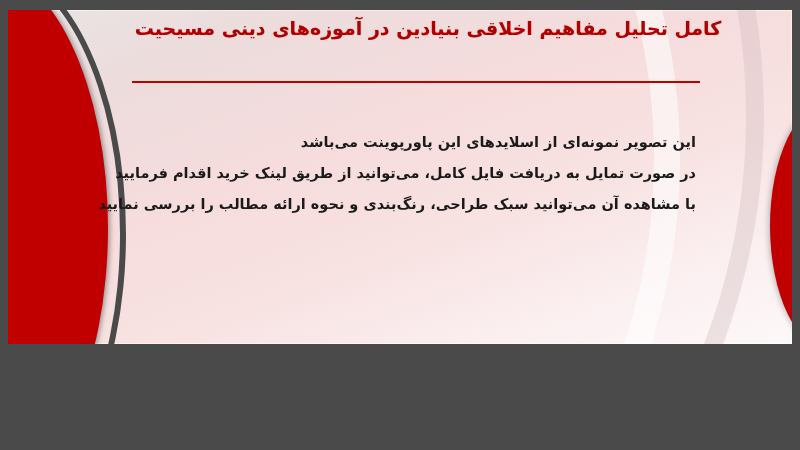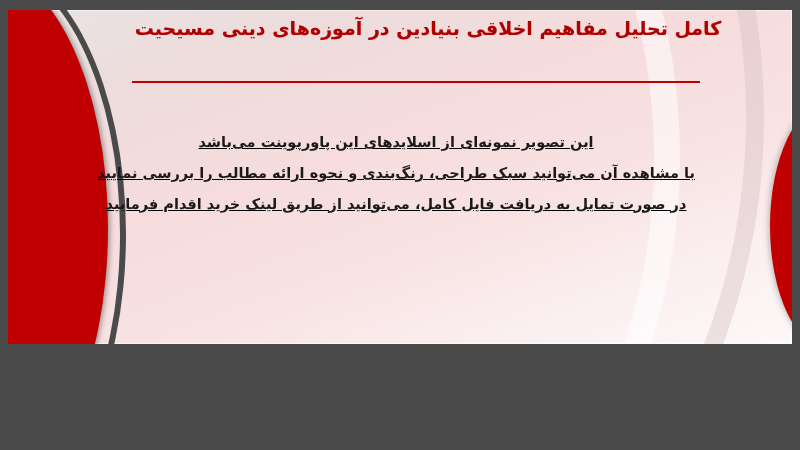--- a/index.html
+++ b/index.html
@@ -113,23 +113,22 @@
     height: 0;
     border-top: 2px solid #c00000;
   }
 
   
   #body-block {
     position: absolute;
     right: 96px;
     top: 122px;
     width: 600px;
-    text-align: center;
+    text-align: right;
     direction: rtl;
-    text-decoration: underline;
   }
   #body-block p {
     margin: 0 0 9px 0;
     color: #1a1a1a;
     font-size: 14.5px;
     font-weight: bold;
     line-height: 1.5;
     white-space: nowrap;
   }
   #body-block p:last-child { margin-bottom: 0; }
@@ -157,18 +156,18 @@
     <div id="left-shape"></div>
     <div id="left-arc"></div>
 
     <div id="title-block">
       <h1 id="title-text">کامل تحلیل مفاهیم اخلاقی بنیادین در آموزه‌های دینی مسیحیت</h1>
     </div>
     <div id="title-rule"></div>
 
     <div id="body-block">
       <p>این تصویر نمونه‌ای از اسلایدهای این پاورپوینت می‌باشد</p>
+      <p>در صورت تمایل به دریافت فایل کامل، می‌توانید از طریق لینک خرید اقدام فرمایید</p>
       <p>با مشاهده آن می‌توانید سبک طراحی، رنگ‌بندی و نحوه ارائه مطالب را بررسی نمایید</p>
-      <p>در صورت تمایل به دریافت فایل کامل، می‌توانید از طریق لینک خرید اقدام فرمایید</p>
     </div>
 
   </div>
 </div>
 
 </body></html>

